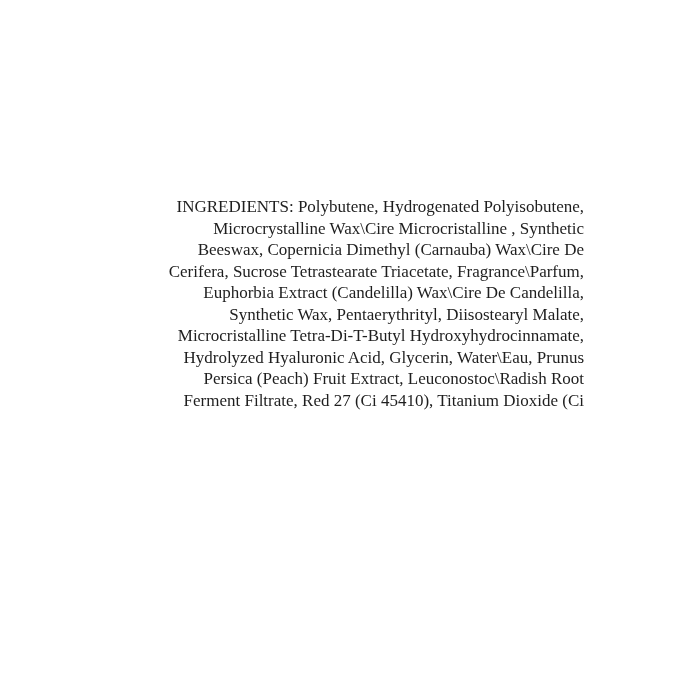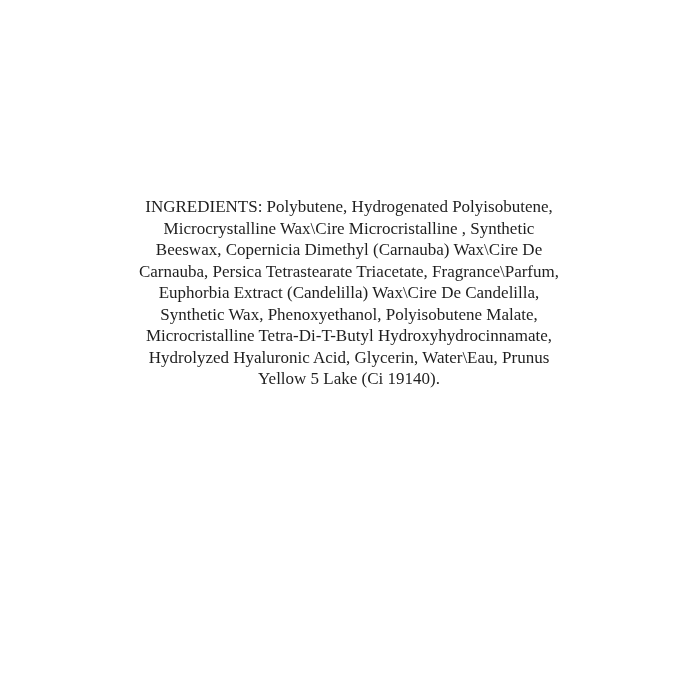--- a/index.html
+++ b/index.html
@@ -16,34 +16,35 @@
   }
   .ingredients-paragraph {
     position: absolute;
     left: 114px;
     top: 196px;
     width: 470px;
     font-family: "Liberation Serif", "DejaVu Serif", serif;
     font-size: 17px;
     line-height: 21.5px;
     color: #1e1e1e;
-    text-align: center;
+    text-align: right;
   }
   .ingredients-line {
     white-space: nowrap;
   }
 </style>
 </head>
 <body>
 
 <div class="canvas">
   <div class="ingredients-paragraph">
     <div class="ingredients-line">INGREDIENTS: Polybutene, Hydrogenated Polyisobutene,</div>
     <div class="ingredients-line">Microcrystalline Wax\Cire Microcristalline , Synthetic</div>
     <div class="ingredients-line">Beeswax, Copernicia Dimethyl (Carnauba) Wax\Cire De</div>
-    <div class="ingredients-line">Carnauba, Persica Tetrastearate Triacetate, Fragrance\Parfum,</div>
+    <div class="ingredients-line">Cerifera, Sucrose Tetrastearate Triacetate, Fragrance\Parfum,</div>
     <div class="ingredients-line">Euphorbia Extract (Candelilla) Wax\Cire De Candelilla,</div>
-    <div class="ingredients-line">Synthetic Wax, Phenoxyethanol, Polyisobutene Malate,</div>
+    <div class="ingredients-line">Synthetic Wax, Pentaerythrityl, Diisostearyl Malate,</div>
     <div class="ingredients-line">Microcristalline Tetra-Di-T-Butyl Hydroxyhydrocinnamate,</div>
     <div class="ingredients-line">Hydrolyzed Hyaluronic Acid, Glycerin, Water\Eau, Prunus</div>
-    <div class="ingredients-line">Yellow 5 Lake (Ci 19140).</div>
+    <div class="ingredients-line">Persica (Peach) Fruit Extract, Leuconostoc\Radish Root</div>
+    <div class="ingredients-line">Ferment Filtrate, Red 27 (Ci 45410), Titanium Dioxide (Ci</div>
   </div>
 </div>
 
 </body></html>

